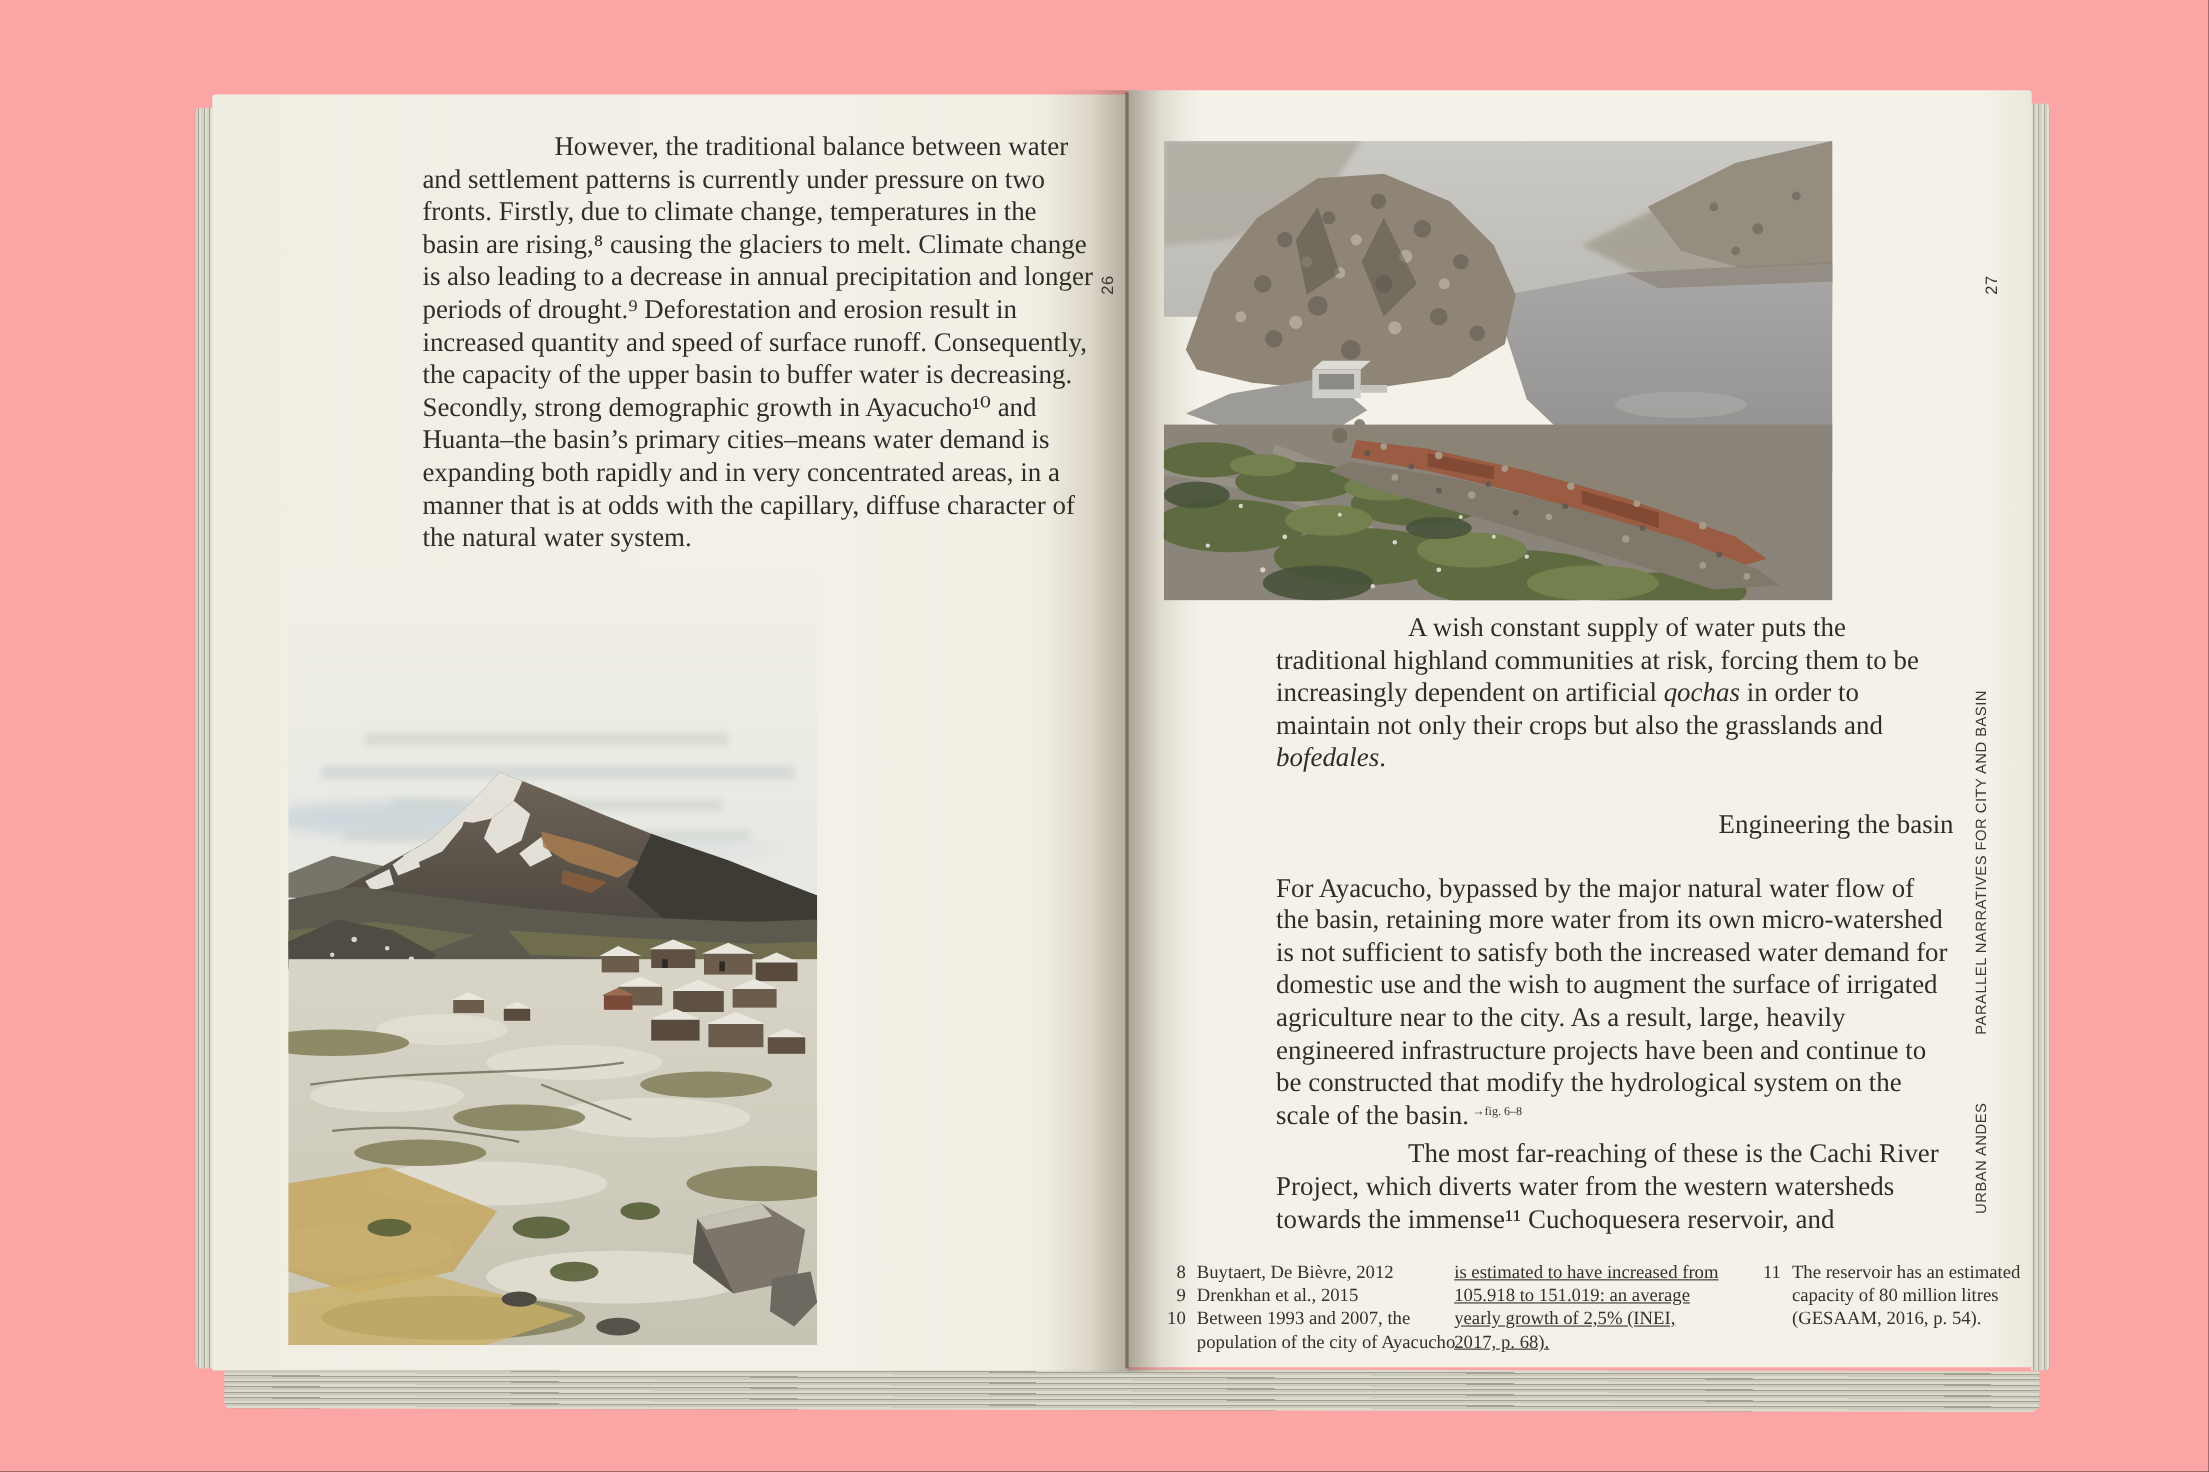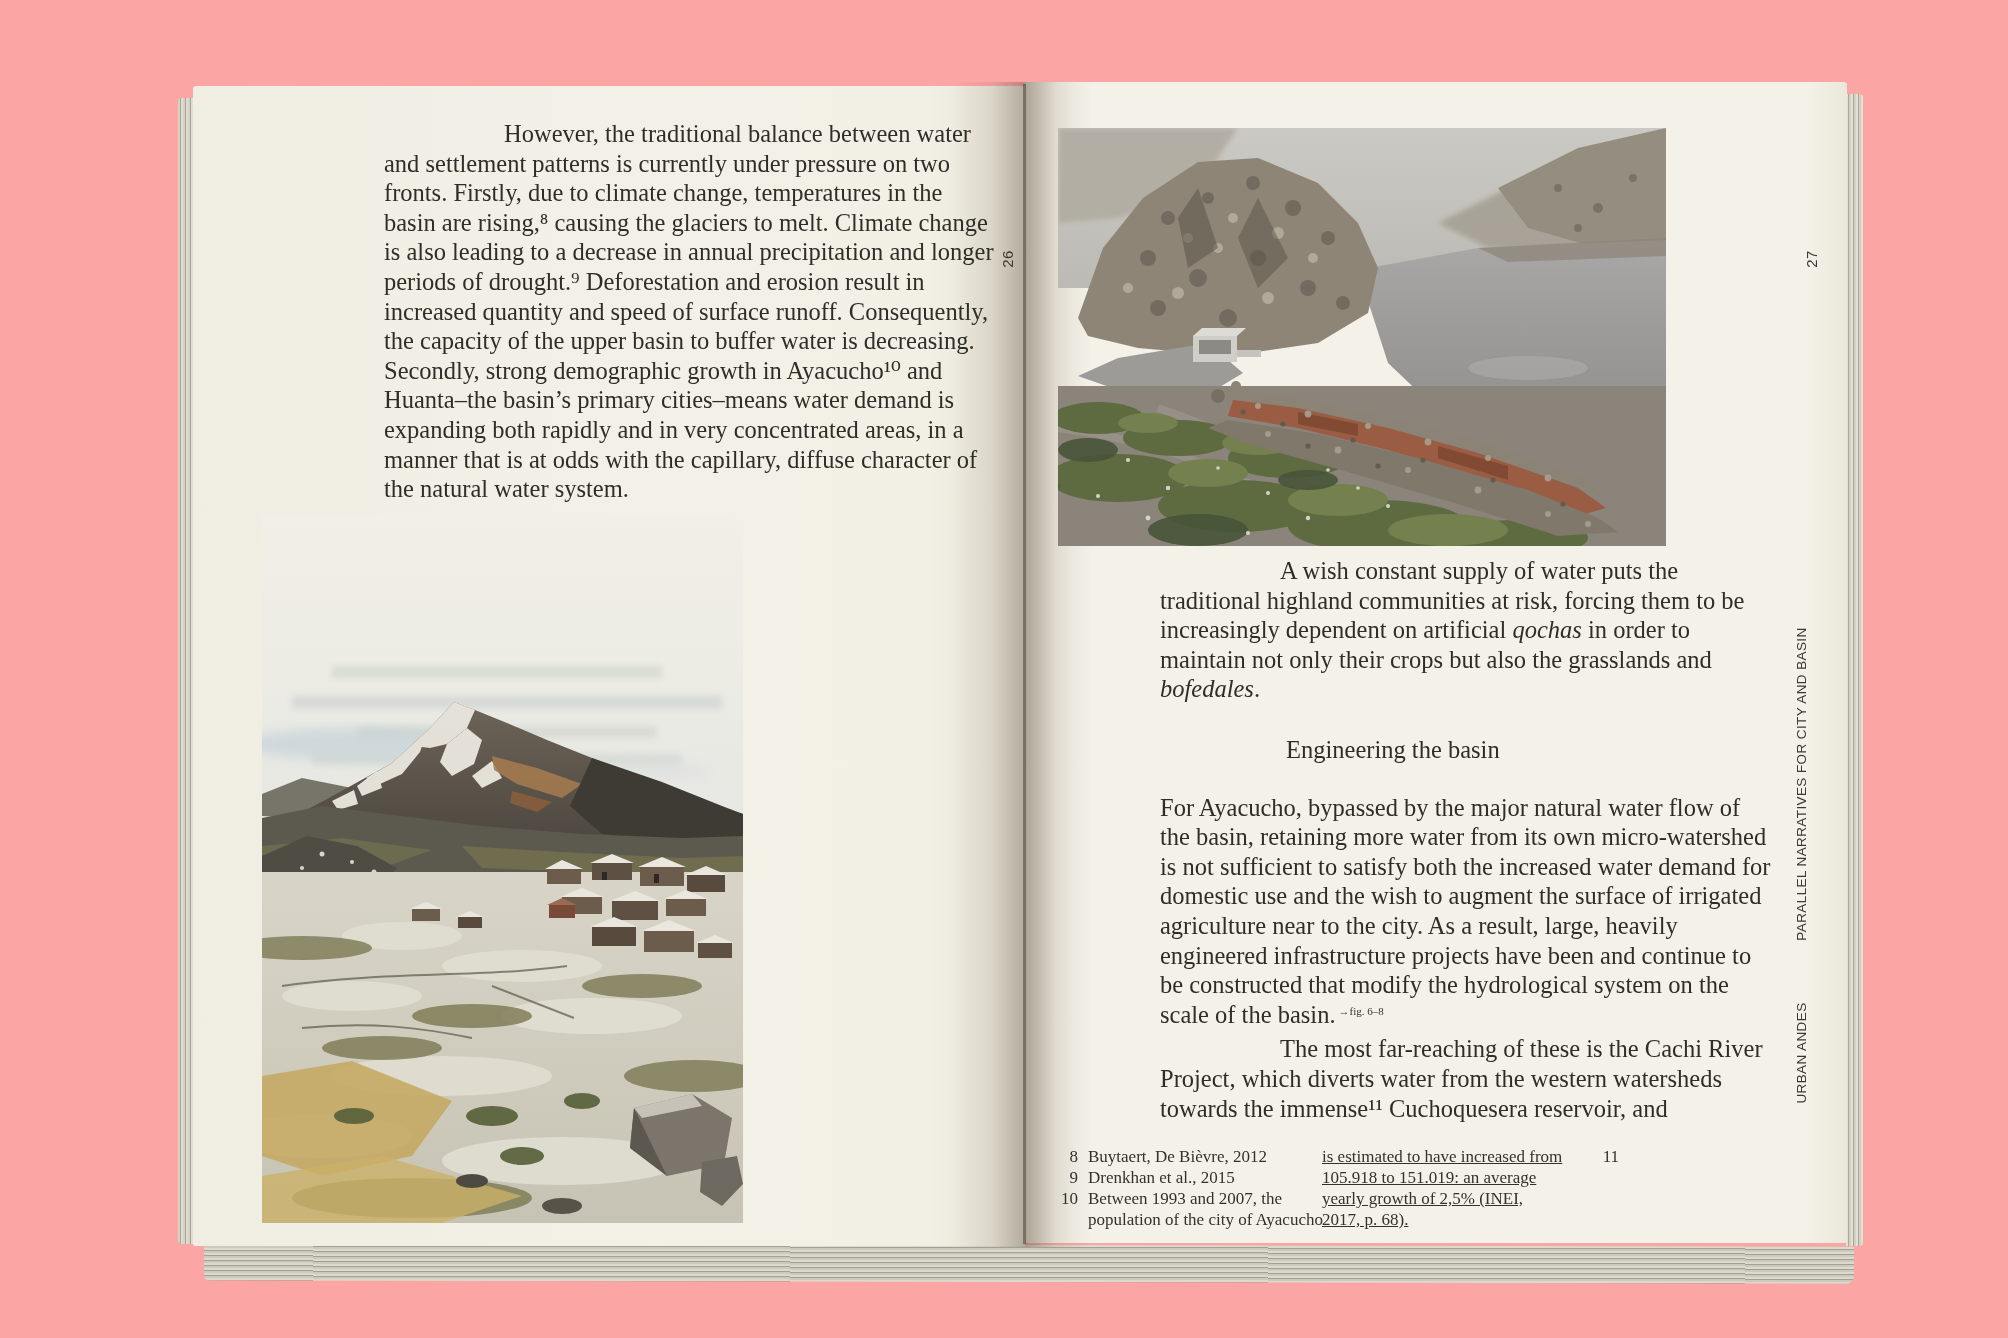--- a/index.html
+++ b/index.html
@@ -22,21 +22,21 @@
   .gutter-l{left:952px;width:73px;background:linear-gradient(90deg,rgba(80,70,50,0) 0%,rgba(80,70,50,.10) 55%,rgba(58,48,34,.30) 100%);}
   .gutter-r{left:1025px;width:66px;background:linear-gradient(90deg,rgba(52,42,30,.34) 0%,rgba(80,70,50,.10) 45%,rgba(80,70,50,0) 100%);}
   .gutter-line{position:absolute;left:1023px;top:84px;width:3px;height:1160px;background:rgba(40,32,22,.42);}
   
   .left-text{position:absolute;left:384px;top:119px;width:616px;font-size:24.5px;line-height:29.6px;
     color:#2f2d27;}
   .left-text p{margin:0;text-indent:120px;}
   .right-col{position:absolute;left:1160px;top:556px;width:616px;font-size:24.5px;line-height:29.6px;color:#2f2d27;}
   .right-col p{margin:0;}
   .p-indent{text-indent:120px;}
-  .heading{margin:31px 0 28px 0;padding-left:126px;}
+  .heading{margin:31px 0 28px 0;padding-left:126px;text-align:right;}
   .it{font-style:italic;}
   .figref{font-size:11px;position:relative;top:-8px;margin-left:3px;white-space:nowrap;color:#34322c;}
   
   .fn-col{position:absolute;top:1146px;font-size:17px;line-height:21px;color:#33312b;}
   .fn-col1{left:1050px;width:276px;}
   .fn-col2{left:1322px;width:242px;text-decoration:underline;}
   .fn-col3{left:1591px;width:272px;}
   .fn{display:flex;}
   .fn-num{flex:0 0 28px;text-align:right;margin-right:10px;}
   .fn-text{flex:1;}
@@ -371,20 +371,21 @@
       <span class="fn-num">10</span>
       <span class="fn-text">Between 1993 and 2007, the population of the city of Ayacucho</span>
     </div>
   </div>
   <div class="fn-col fn-col2">
     <div>is estimated to have increased from 105.918 to 151.019: an average yearly growth of 2,5% (INEI, 2017, p. 68).</div>
   </div>
   <div class="fn-col fn-col3">
     <div class="fn">
       <span class="fn-num">11</span>
+      <span class="fn-text">The reservoir has an estimated capacity of 80 million litres (GESAAM, 2016, p. 54).</span>
     </div>
   </div>
 
   <span class="vtext folio folio-27">27</span>
   <span class="vtext sidehead sidehead-top">PARALLEL NARRATIVES FOR CITY AND BASIN</span>
   <span class="vtext sidehead sidehead-bottom">URBAN ANDES</span>
 
 </div>
 
 </body></html>

